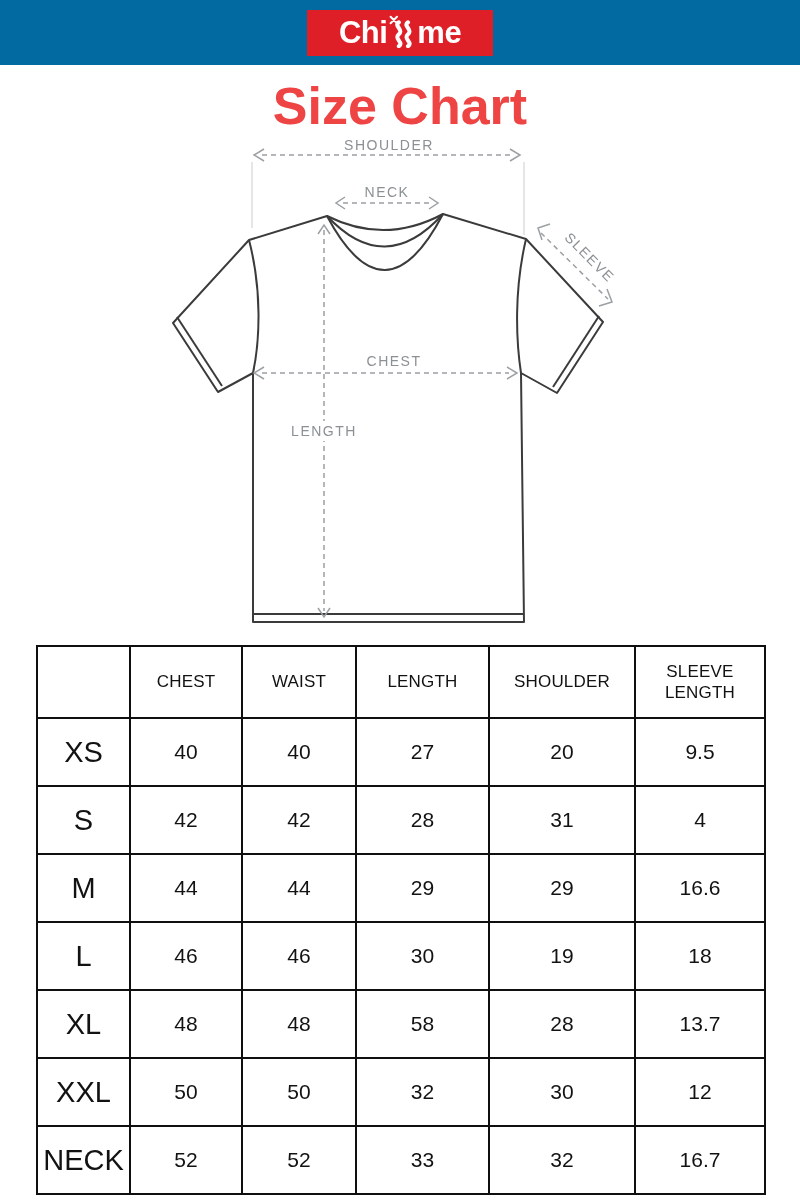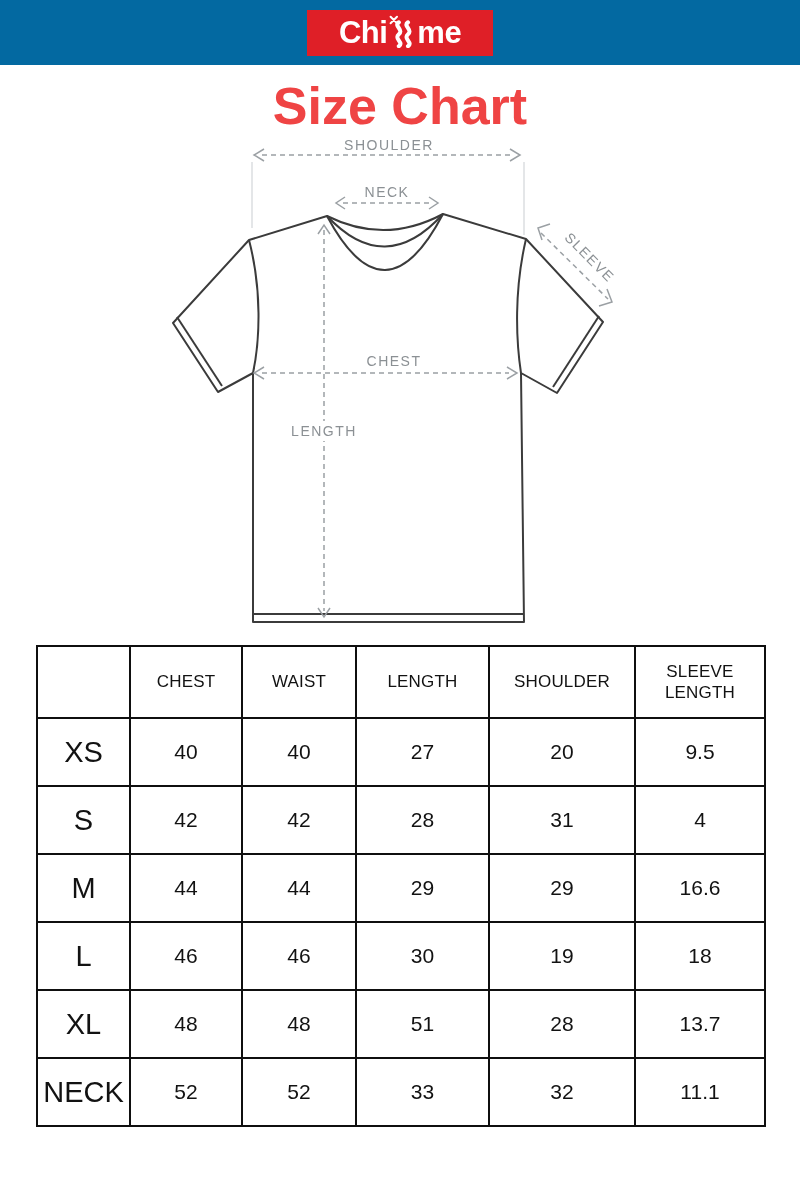--- a/index.html
+++ b/index.html
@@ -174,27 +174,35 @@
         <td class="value-cell">46</td>
         <td class="value-cell">46</td>
         <td class="value-cell">30</td>
         <td class="value-cell">19</td>
         <td class="value-cell">18</td>
       </tr>
       <tr>
         <td class="size-cell">XL</td>
         <td class="value-cell">48</td>
         <td class="value-cell">48</td>
-        <td class="value-cell">51</td>
+        <td class="value-cell">58</td>
         <td class="value-cell">28</td>
         <td class="value-cell">13.7</td>
+      </tr>
+      <tr>
+        <td class="size-cell">XXL</td>
+        <td class="value-cell">50</td>
+        <td class="value-cell">50</td>
+        <td class="value-cell">32</td>
+        <td class="value-cell">30</td>
+        <td class="value-cell">12</td>
       </tr>
       <tr>
         <td class="size-cell">NECK</td>
         <td class="value-cell">52</td>
         <td class="value-cell">52</td>
         <td class="value-cell">33</td>
         <td class="value-cell">32</td>
-        <td class="value-cell">11.1</td>
+        <td class="value-cell">16.7</td>
       </tr>
     </tbody>
   </table>
 </div>
 
 </body></html>

